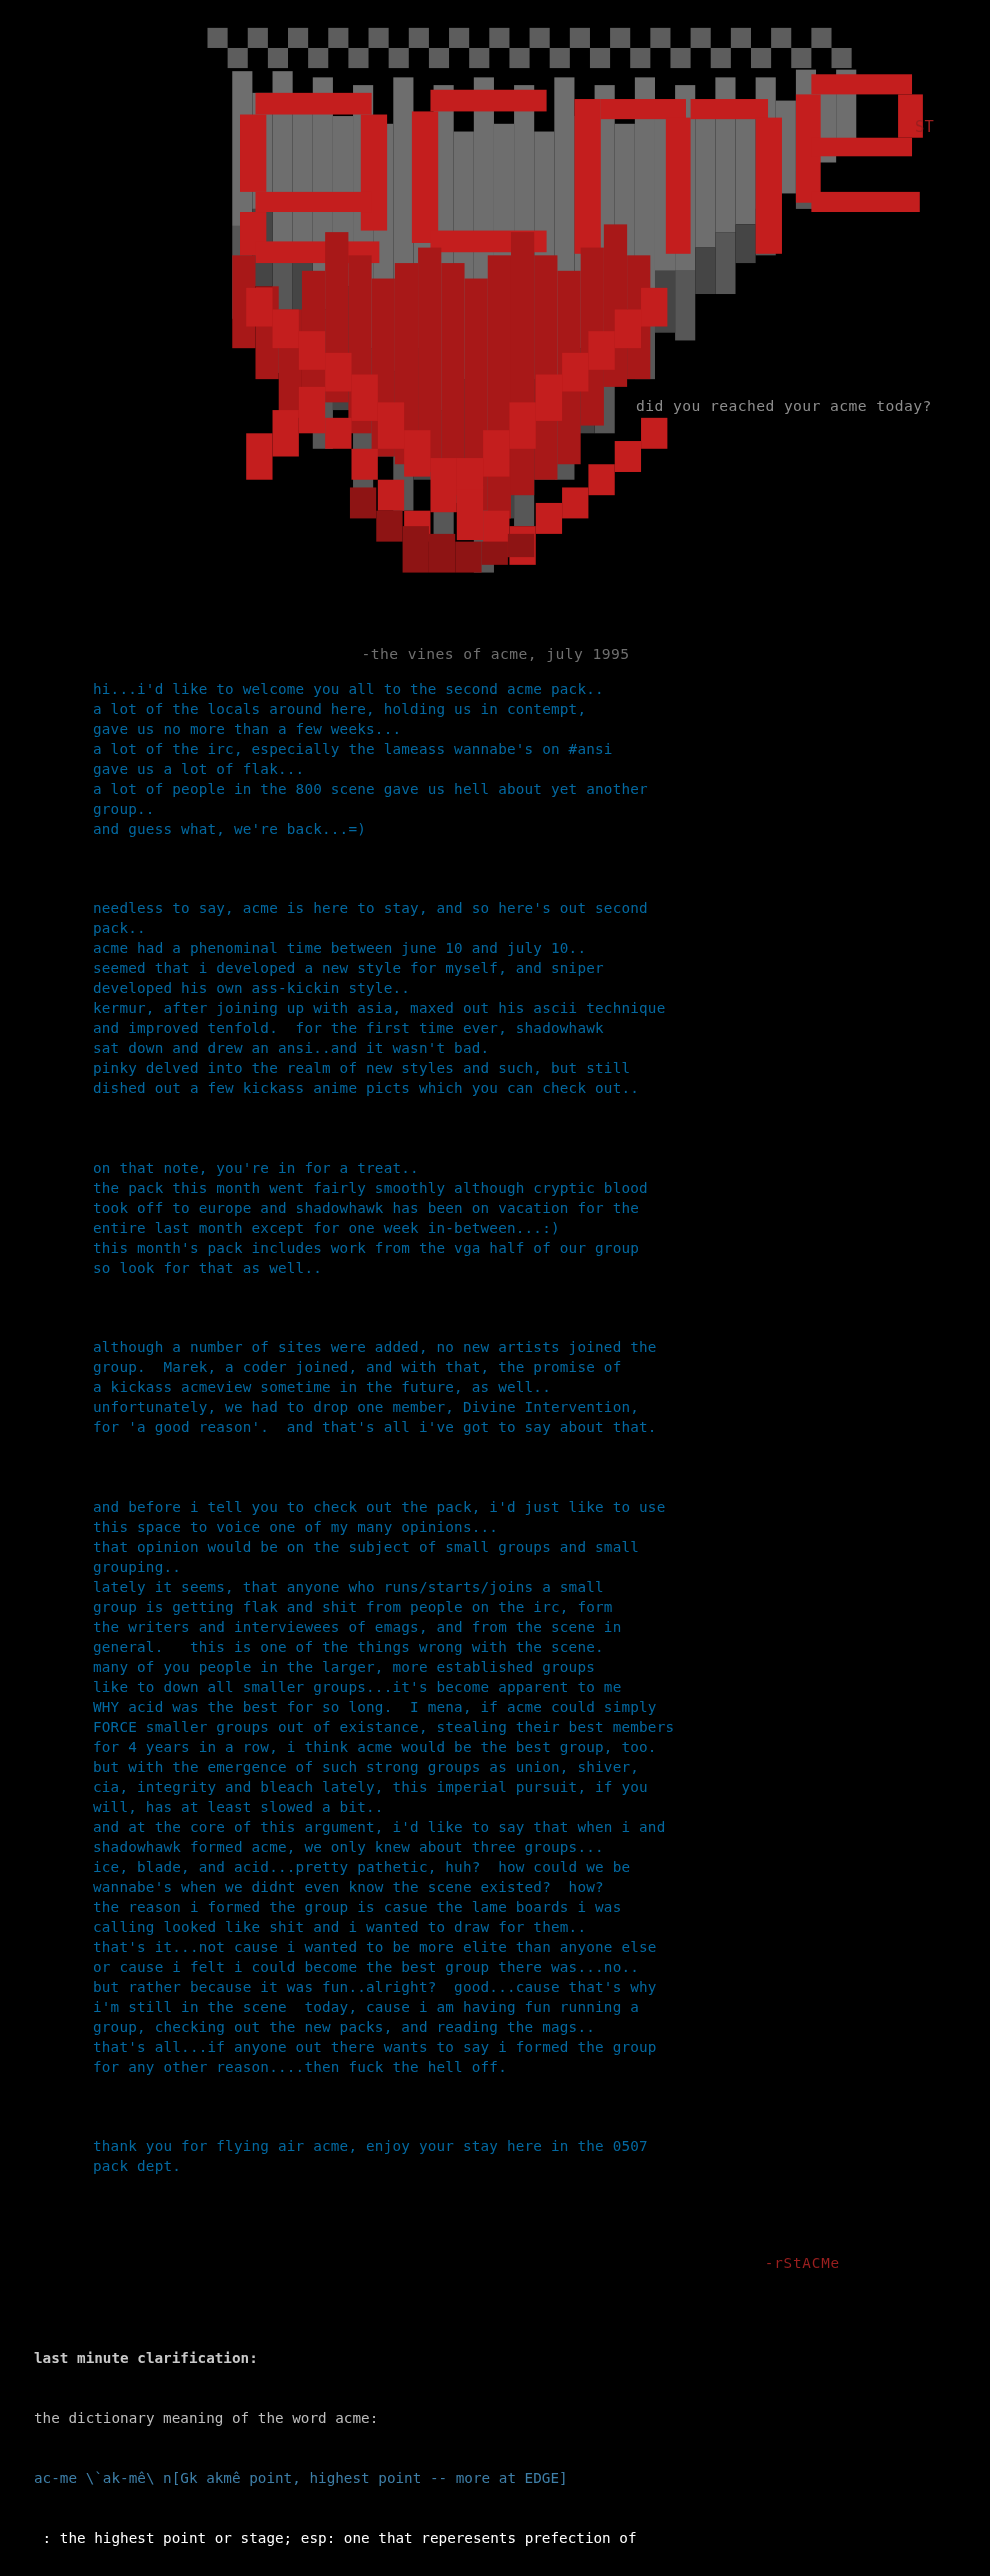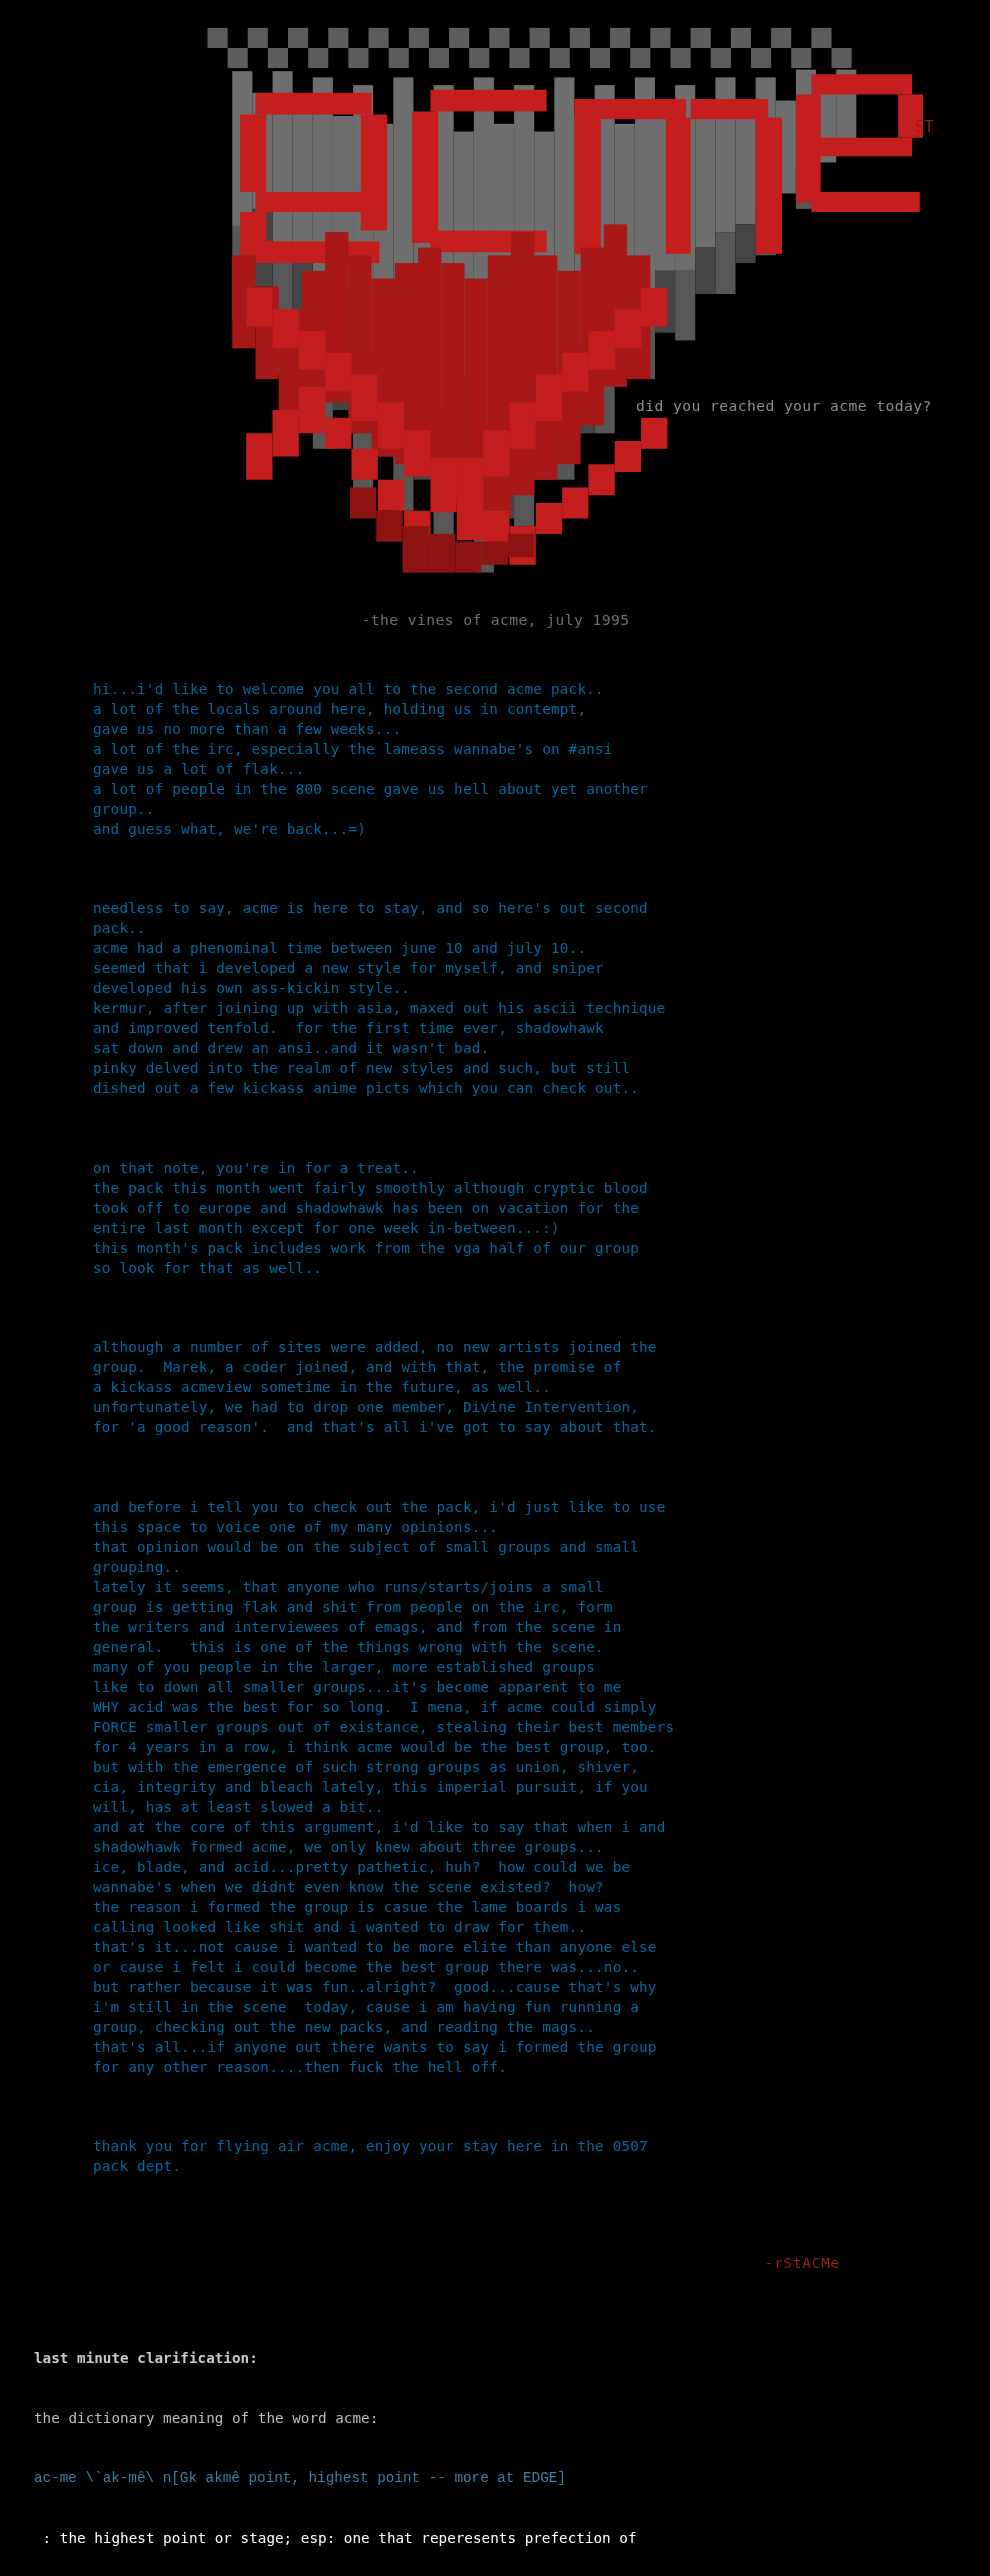--- a/index.html
+++ b/index.html
@@ -11,21 +11,21 @@
   .page{width:991px;min-height:2576px;position:relative;background:#000;overflow:hidden;}
 
   
   .logo-wrap{position:relative;width:991px;height:619px;padding-left:46px;}
   .logo-canvas{position:absolute;left:0;top:0;width:991px;height:619px;}
   .tagline{
     position:absolute;left:600px;top:396px;width:333px;
     color:#8d8d8d;font-size:14.7px;line-height:20px;letter-spacing:0.4px;margin-left:36px;
   }
   .subtitle{
-    position:absolute;left:0;top:611px;width:991px;text-align:center;
+    position:absolute;left:0;top:645px;width:991px;text-align:center;
     color:#6f6f6f;font-size:14.7px;letter-spacing:0.4px;
   }
 
   
   .article{
     margin:0 auto;
     width:805px;
     padding-top:20px;
     color:#0369a1;
     font-size:14.3px;
@@ -40,21 +40,21 @@
     padding-top:4.6px;padding-bottom:21.7px;
   }
 
   
   .clarify{
     width:921px;margin:0 auto 0 34px;
     font-size:14.3px;line-height:20px;white-space:pre-wrap;
   }
   .clarify .head{color:#c9c9c9;font-weight:bold;}
   .clarify .lead{color:#bdbdbd;}
-  .clarify .pron{color:#3e7fa8;font-family:Liberation Mono, monospace;}
+  .clarify .pron{color:#3e7fa8;}
   .clarify .defn{color:#ffffff;}
   .clarify .defn2{color:#4f86b5;}
 </style>
 </head>
 <body>
 
 <div class="page">
 
   <div class="logo-wrap">
     <svg class="logo-canvas" viewBox="0 0 1280 800" preserveAspectRatio="none">

